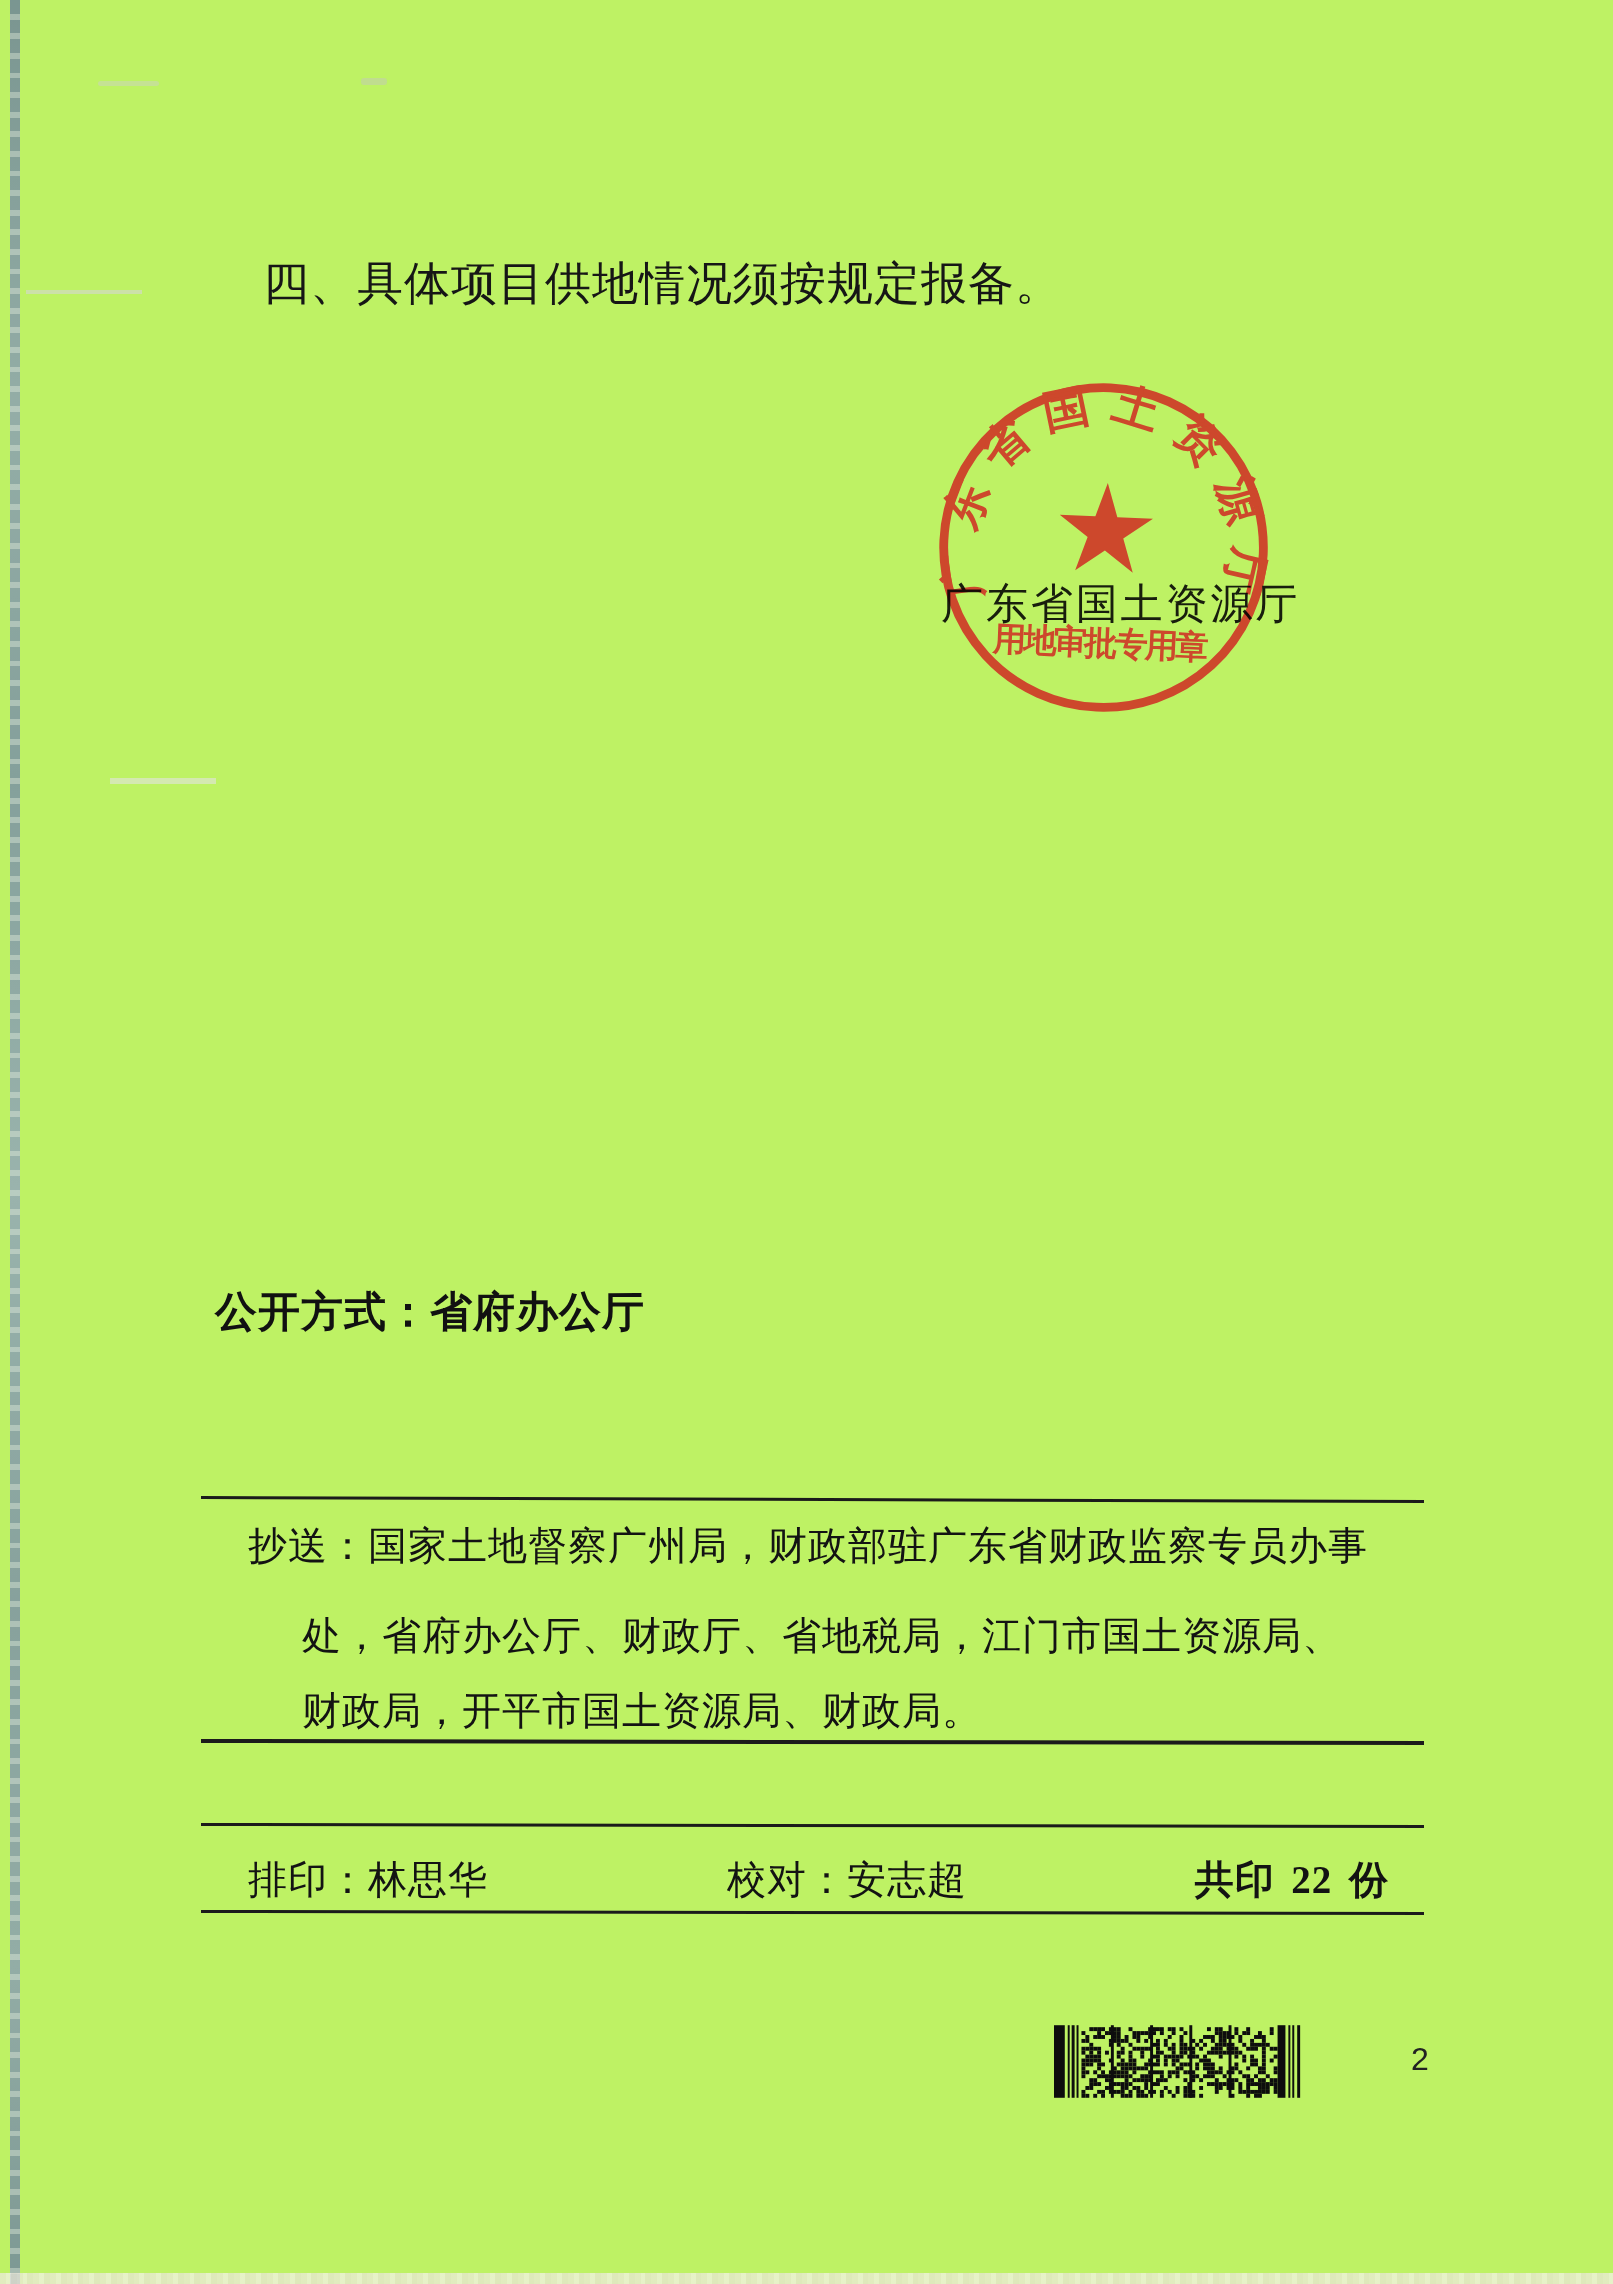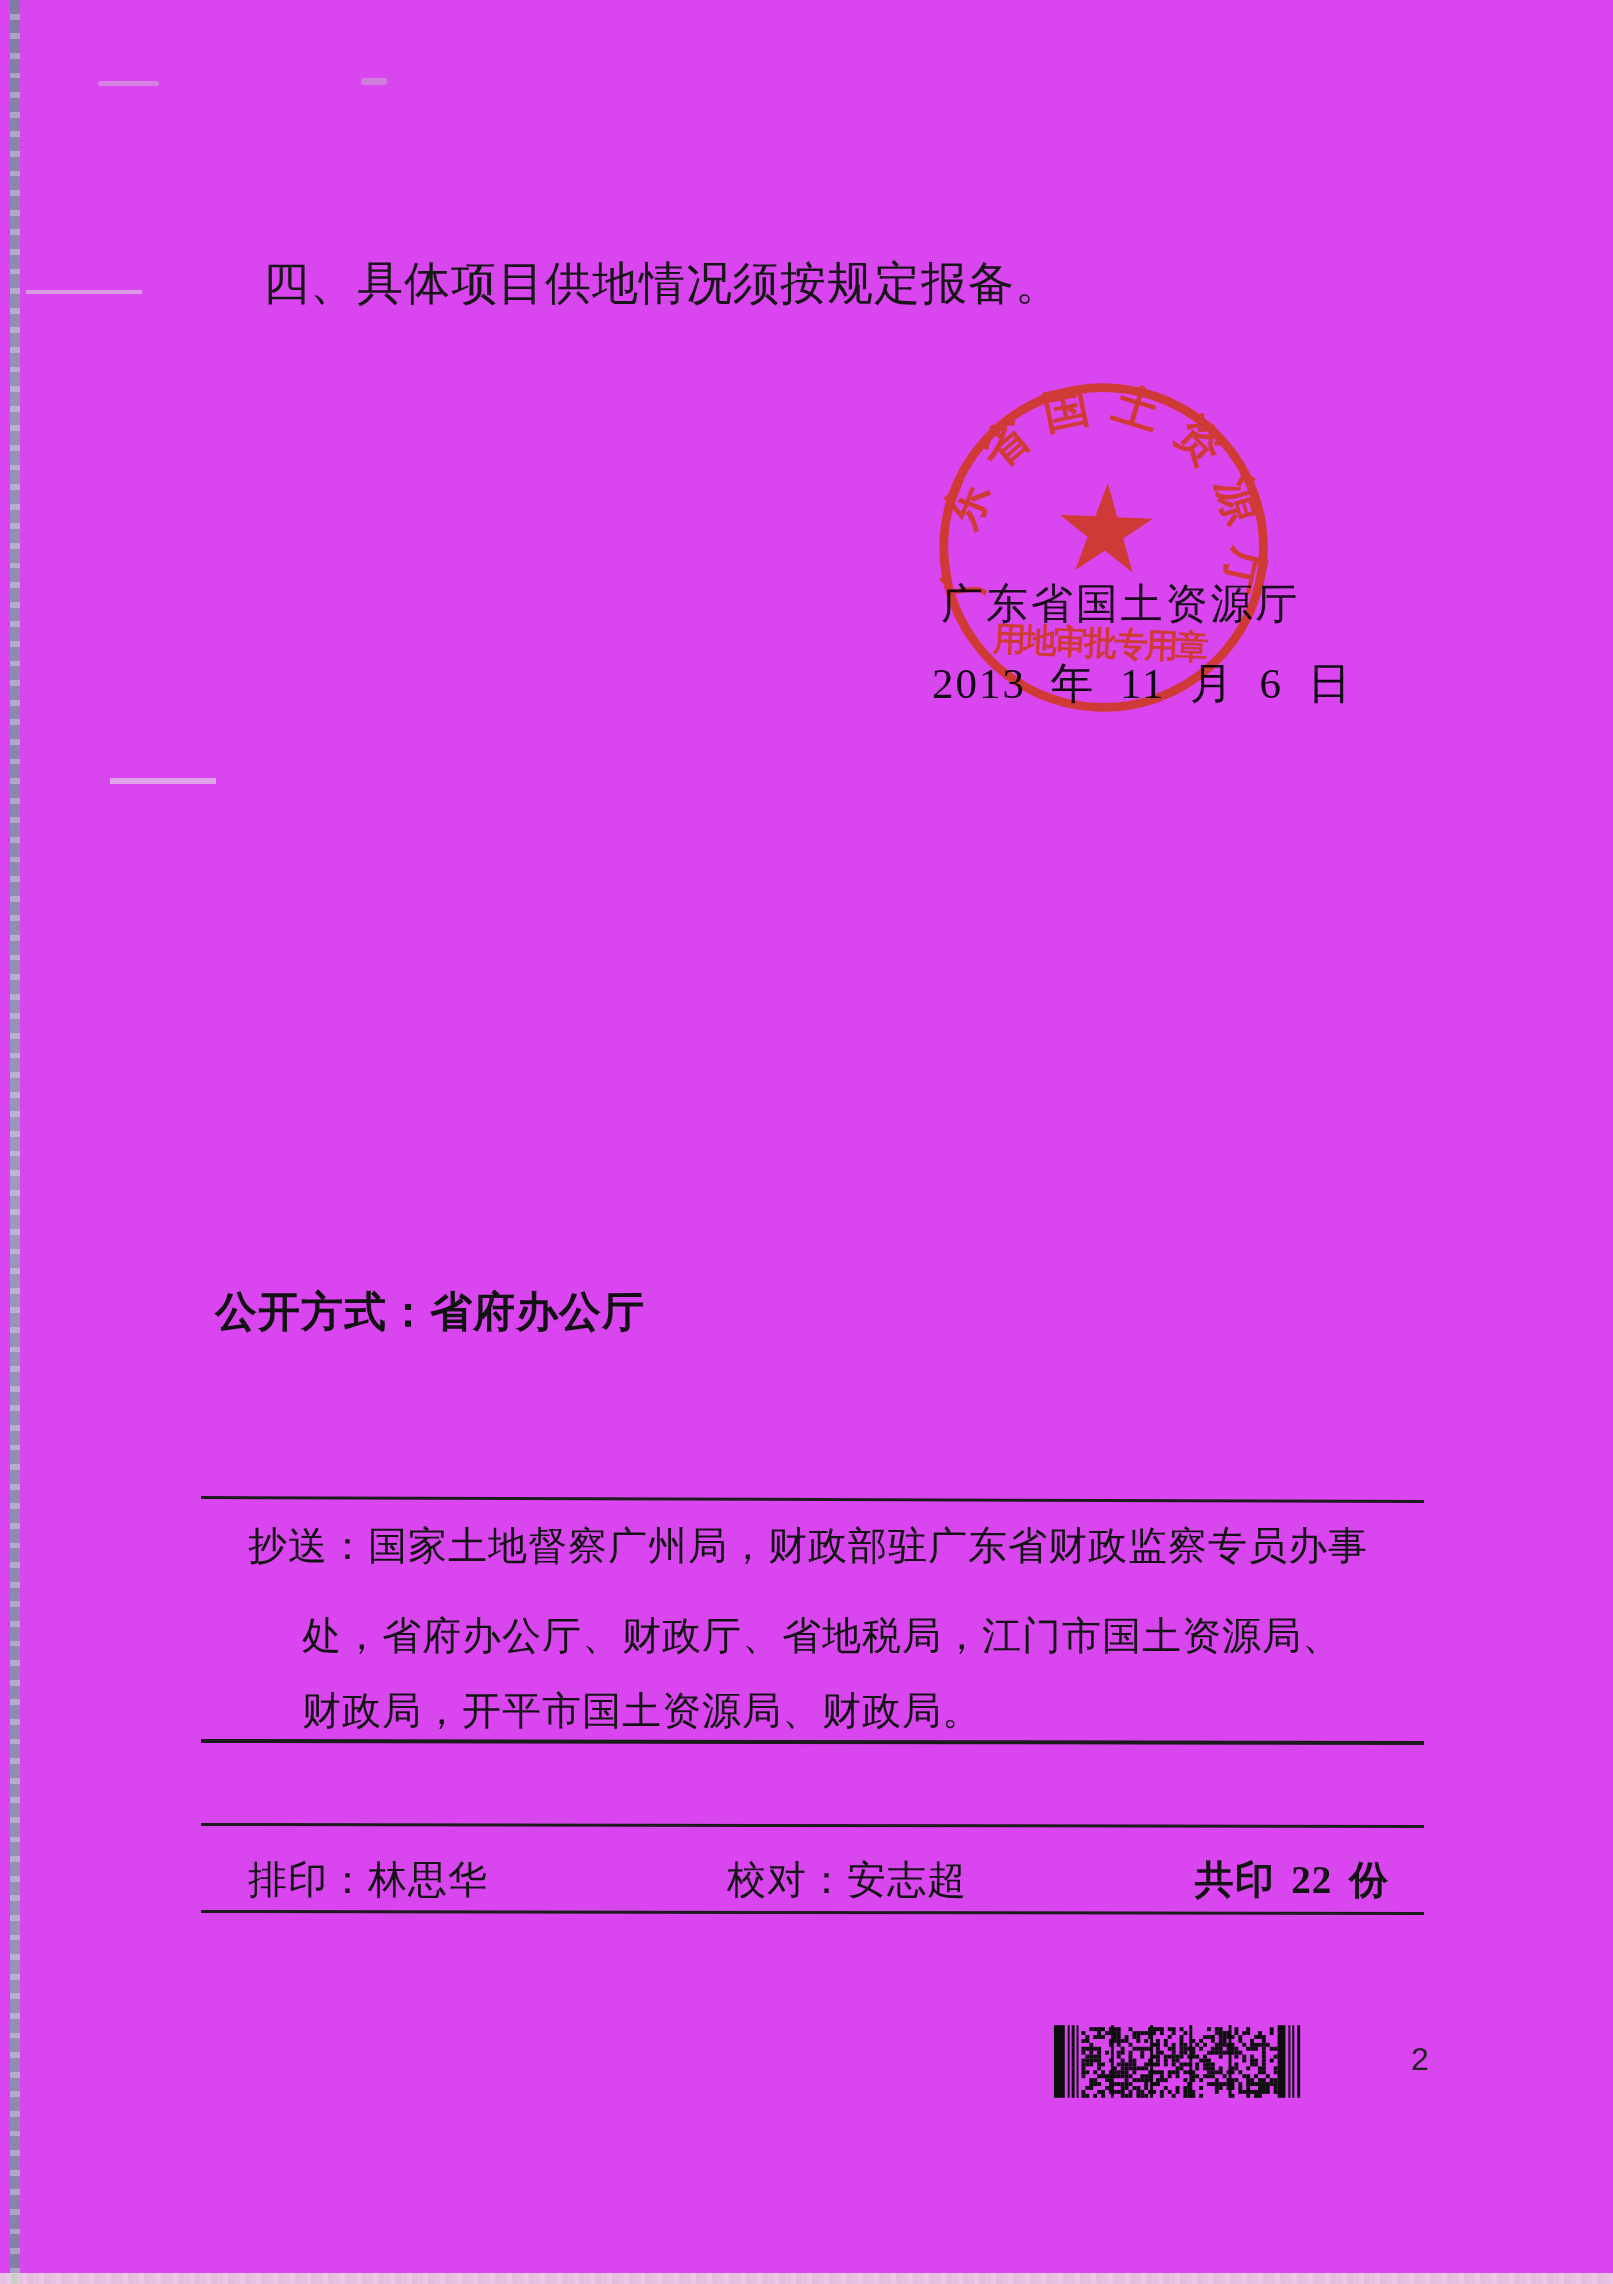--- a/index.html
+++ b/index.html
@@ -4,21 +4,21 @@
 <style>
   html,body{margin:0;padding:0;}
   body{
     width:1613px;height:2285px;
     background:#ffffff;
     font-family:"Liberation Serif","DejaVu Serif",serif;
     position:relative;overflow:hidden;
   }
   .page{
     position:absolute;inset:0;
-    background:#d946ef;
+    background:#bef264;
   }
   
   .scan-strip{
     position:absolute;left:9.8px;top:0;width:9.8px;height:2285px;
     background:
       repeating-linear-gradient(180deg,
         rgba(255,255,255,0) 0 13.7px, rgba(255,255,255,.35) 13.7px 19.6px),
       linear-gradient(180deg,#6f8699 0,#8da2b3 18%,#7b92a5 34%,#94a9ba 52%,#7e94a7 70%,#8ca1b2 86%,#72899c 100%);
     opacity:.85;
   }
@@ -110,21 +110,20 @@
         <text font-size="47" fill="#cf3a28" letter-spacing="18" font-family="Liberation Serif, DejaVu Serif, serif" font-weight="bold">
           <textPath href="#sealArc" startOffset="28">广东省国土资源厅</textPath>
         </text>
         <polygon fill="#cf3a28" points="179.5,113 190.7,147.5 227.1,147.6 197.7,168.9 208.9,203.5 179.5,182.1 150.1,203.5 161.3,168.9 131.9,147.6 168.3,147.5"></polygon>
         <text x="178" y="288" text-anchor="middle" font-size="34" letter-spacing="-3" fill="#cf3a28" font-weight="bold" font-family="Liberation Sans, DejaVu Sans, sans-serif">用地审批专用章</text>
       </g>
     </svg>
   </div>
 
   <div class="signer">广东省国土资源厅</div>
-  <div class="sign-date">2013 年 11 月 6 日</div>
 
   <div class="disclosure">公开方式：省府办公厅</div>
 
   <div class="footer">
     <div class="rule rule1"></div>
     <div class="cc-line cc-1"><span>抄送：</span><span>国家土地督察广州局，财政部驻广东省财政监察专员办事</span></div>
     <div class="cc-line cc-2">处，省府办公厅、财政厅、省地税局，江门市国土资源局、</div>
     <div class="cc-line cc-3">财政局，开平市国土资源局、财政局。</div>
     <div class="rule rule2"></div>
     <div class="rule rule3"></div>

